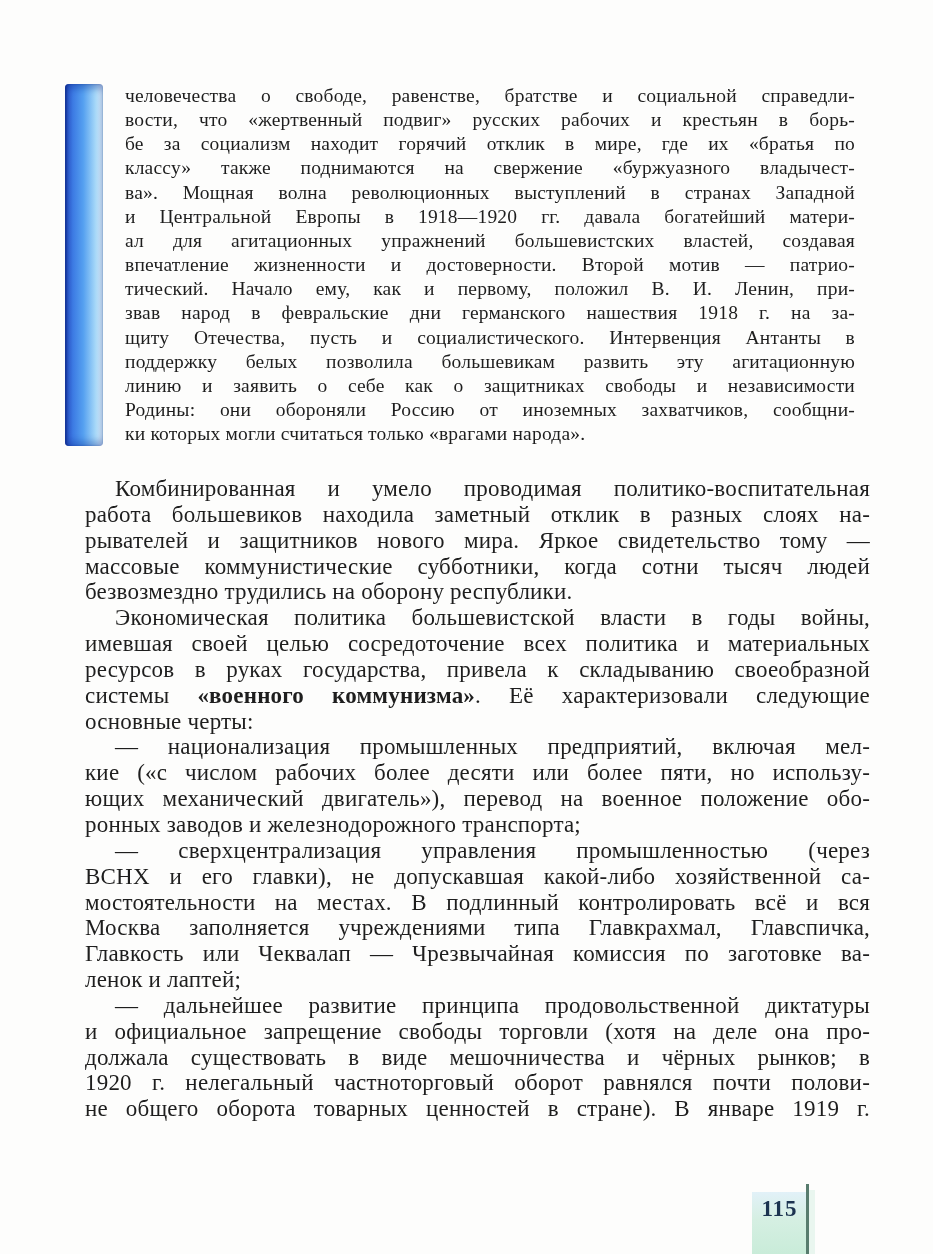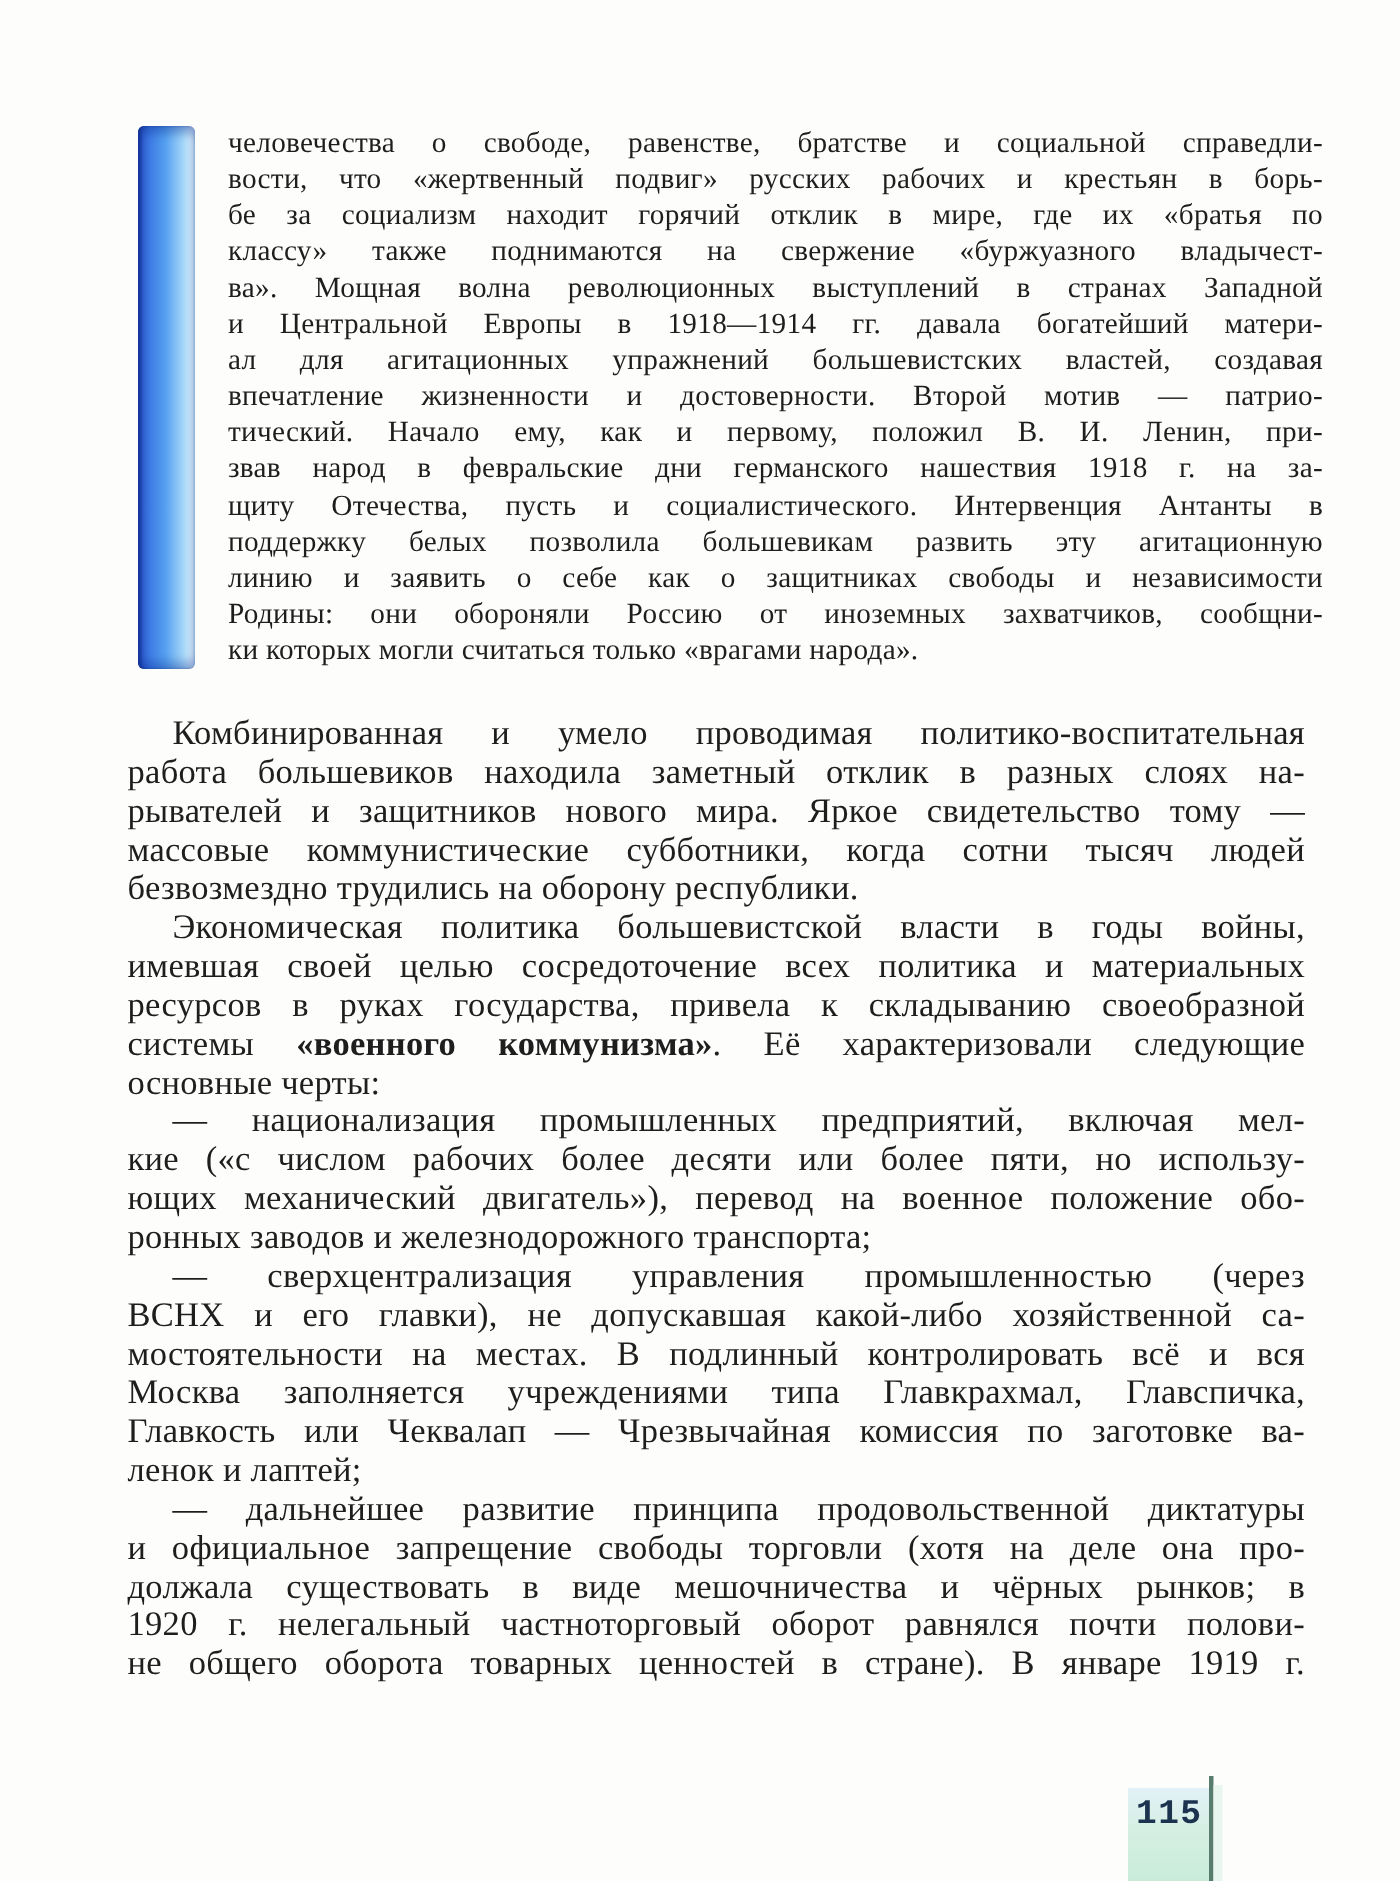--- a/index.html
+++ b/index.html
@@ -18,21 +18,21 @@
     font-family: "Liberation Serif", "DejaVu Serif", serif;
     color: var(--text-color);
     position: relative;
     overflow: hidden;
   }
   .page { position: absolute; inset: 0; }
 
   
   .quote-block {
     position: absolute;
-    left: 92px; top: 84px;
+    left: 65px; top: 84px;
     width: 790px;
     display: flex;
     justify-content: flex-end;
   }
   .accent-bar {
     flex: 0 0 38px;
     height: 362px;
     border-radius: 4px;
     background: linear-gradient(90deg,
       var(--bar-c1) 0%, var(--bar-c2) 22%, var(--bar-c3) 48%,
@@ -68,21 +68,21 @@
   .page-badge {
     position: absolute;
     left: 752px; top: 1192px;
     width: 55px; height: 62px;
     background: linear-gradient(180deg, var(--badge-top) 0%, #d5efe2 45%, var(--badge-bottom) 100%);
   }
   .page-number {
     display: block;
     padding-top: 4px;
     text-align: center;
-    font-family: Liberation Mono, monospace;
+    font-family: Liberation Serif, serif;
     font-weight: bold;
     font-size: 23px;
     letter-spacing: 1px;
     color: var(--number-color);
   }
   .page-edge-line {
     position: absolute;
     left: 806px; top: 1184px;
     width: 3px; height: 70px;
     background: var(--edge-line);
@@ -100,21 +100,21 @@
 <div class="page">
 
   <div class="quote-block">
     <div class="accent-bar"></div>
     <div class="quote-text" id="quote-text">
         <div class="line">человечества о свободе, равенстве, братстве и социальной справедли-</div>
         <div class="line">вости, что «жертвенный подвиг» русских рабочих и крестьян в борь-</div>
         <div class="line">бе за социализм находит горячий отклик в мире, где их «братья по</div>
         <div class="line">классу» также поднимаются на свержение «буржуазного владычест-</div>
         <div class="line">ва». Мощная волна революционных выступлений в странах Западной</div>
-        <div class="line">и Центральной Европы в 1918—1914 гг. давала богатейший матери-</div>
+        <div class="line">и Центральной Европы в 1918—1920 гг. давала богатейший матери-</div>
         <div class="line">ал для агитационных упражнений большевистских властей, создавая</div>
         <div class="line">впечатление жизненности и достоверности. Второй мотив — патрио-</div>
         <div class="line">тический. Начало ему, как и первому, положил В. И. Ленин, при-</div>
         <div class="line">звав народ в февральские дни германского нашествия 1918 г. на за-</div>
         <div class="line">щиту Отечества, пусть и социалистического. Интервенция Антанты в</div>
         <div class="line">поддержку белых позволила большевикам развить эту агитационную</div>
         <div class="line">линию и заявить о себе как о защитниках свободы и независимости</div>
         <div class="line">Родины: они обороняли Россию от иноземных захватчиков, сообщни-</div>
         <div class="line short">ки которых могли считаться только «врагами народа».</div>
       </div>

